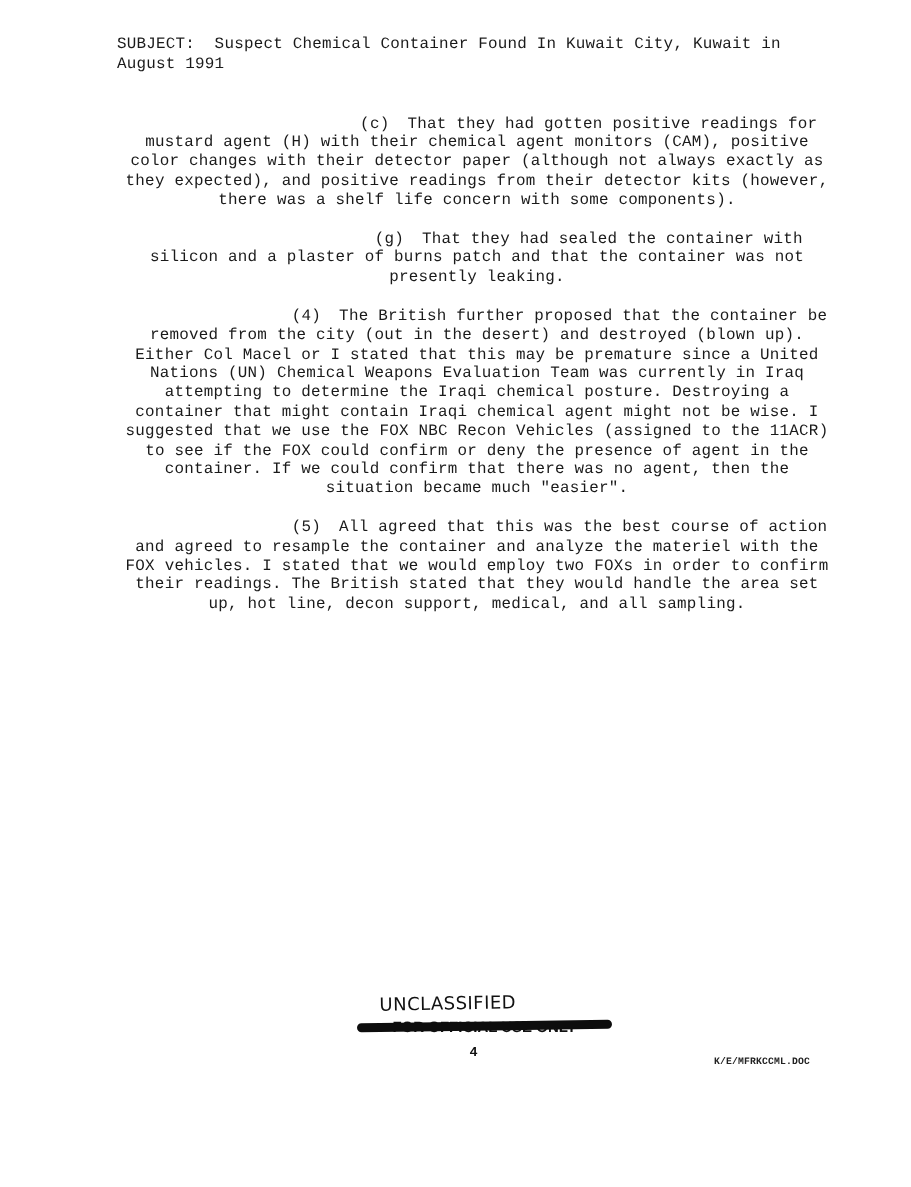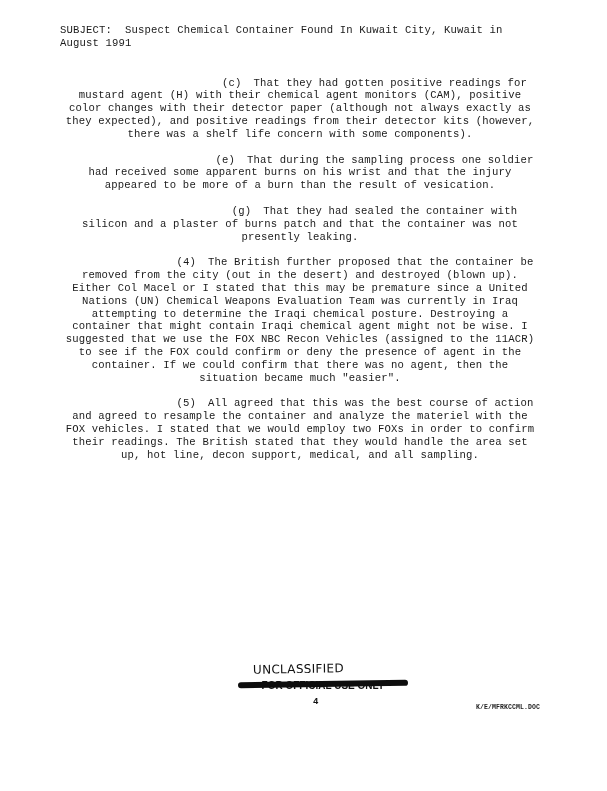--- a/index.html
+++ b/index.html
@@ -10,21 +10,21 @@
     body {
       width: 607px;
       height: 791px;
       position: relative;
       overflow: hidden;
       font-family: "Liberation Mono", "DejaVu Sans Mono", monospace;
       color: #1a1a1a;
     }
     .page {
       position: absolute;
-      left: 60px;
+      left: 78px;
       top: 24px;
       width: 480px;
       font-size: 10.6px;
       line-height: 12.8px;
       letter-spacing: 0.15px;
     }
     .subject {
       margin: 0 0 27px 0;
       white-space: pre-wrap;
     }
@@ -108,21 +108,20 @@
   </style>
 </head>
 <body>
 
 <div class="page">
   <div class="subject"><span>SUBJECT:</span>  <span>Suspect Chemical Container Found In Kuwait City, Kuwait in August 1991</span></div>
 
   <p class="para"><span class="lead-sub"></span><span class="label">(c)</span><span>That they had gotten positive readings for mustard agent (H) with their chemical agent monitors (CAM), positive color changes with their detector paper (although not always exactly as they expected), and positive readings from their detector kits (however, there was a shelf life concern with some components).</span></p>
 
 
-  <p class="para"><span class="lead-sub"></span><span class="label">(e)</span><span>That during the sampling process one soldier had received some apparent burns on his wrist and that the injury appeared to be more of a burn than the result of vesication.</span></p>
 
 
   <p class="para"><span class="lead-sub"></span><span class="label">(g)</span><span>That they had sealed the container with silicon and a plaster of burns patch and that the container was not presently leaking.</span></p>
 
   <p class="para"><span class="lead-main"></span><span class="label">(4)</span><span>The British further proposed that the container be removed from the city (out in the desert) and destroyed (blown up). Either Col Macel or I stated that this may be premature since a United Nations (UN) Chemical Weapons Evaluation Team was currently in Iraq attempting to determine the Iraqi chemical posture.  Destroying a container that might contain Iraqi chemical agent might not be wise. I suggested that we use the FOX NBC Recon Vehicles (assigned to the 11ACR) to see if the FOX could confirm or deny the presence of agent in the container.  If we could confirm that there was no agent, then the situation became much "easier".</span></p>
 
   <p class="para"><span class="lead-main"></span><span class="label">(5)</span><span>All agreed that this was the best course of action and agreed to resample the container and analyze the materiel with the FOX vehicles.  I stated that we would employ two FOXs in order to confirm their readings.  The British stated that they would handle the area set up, hot line, decon support, medical, and all sampling.</span></p>
 
 </div>
 

